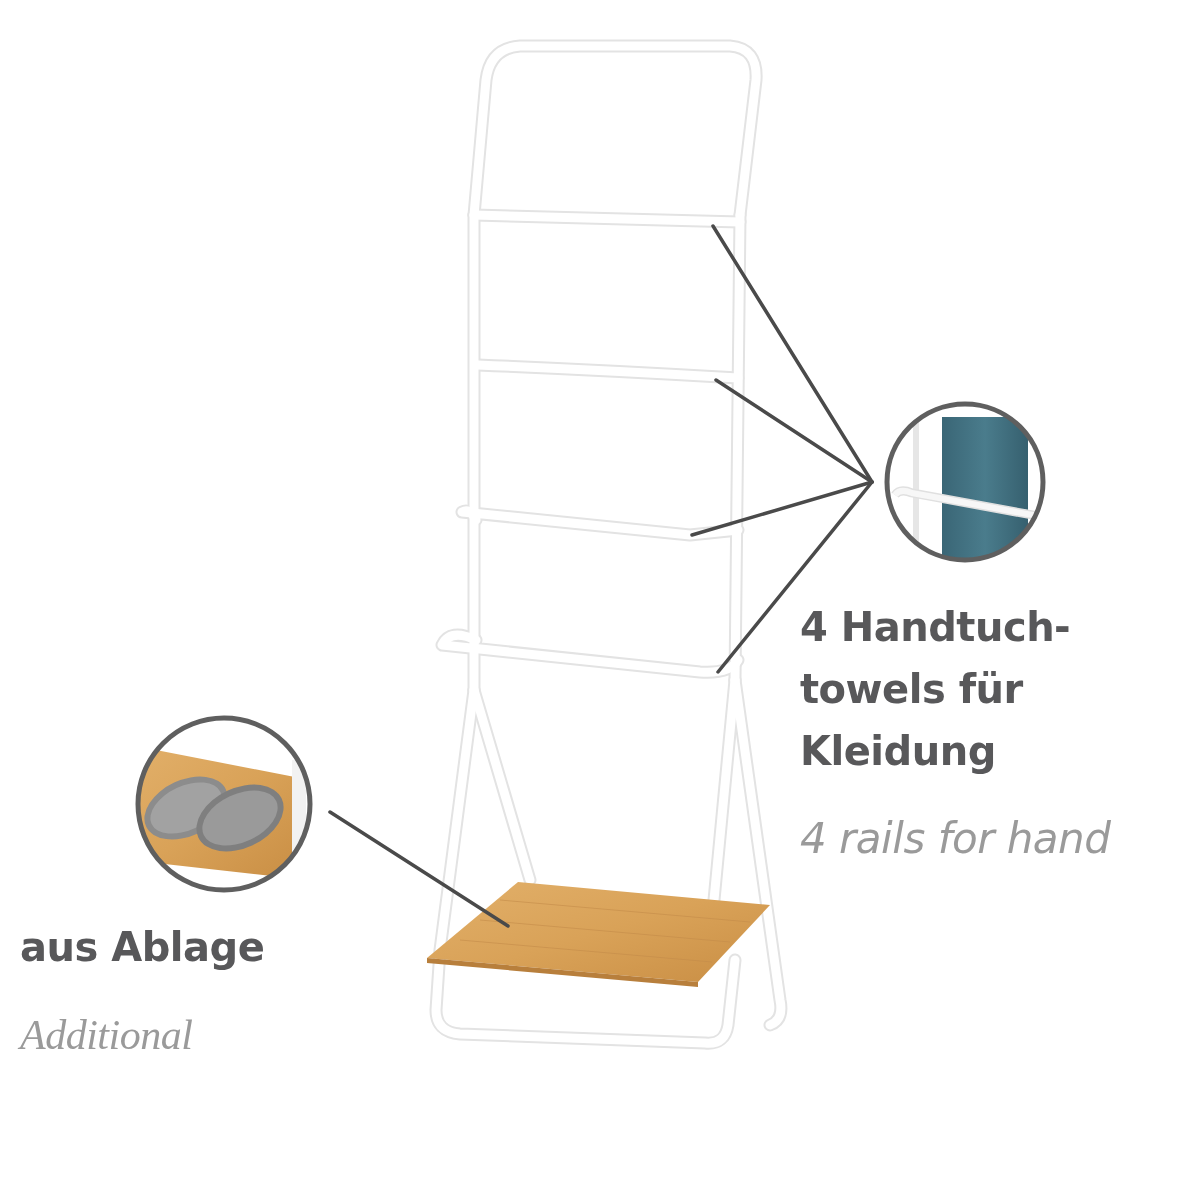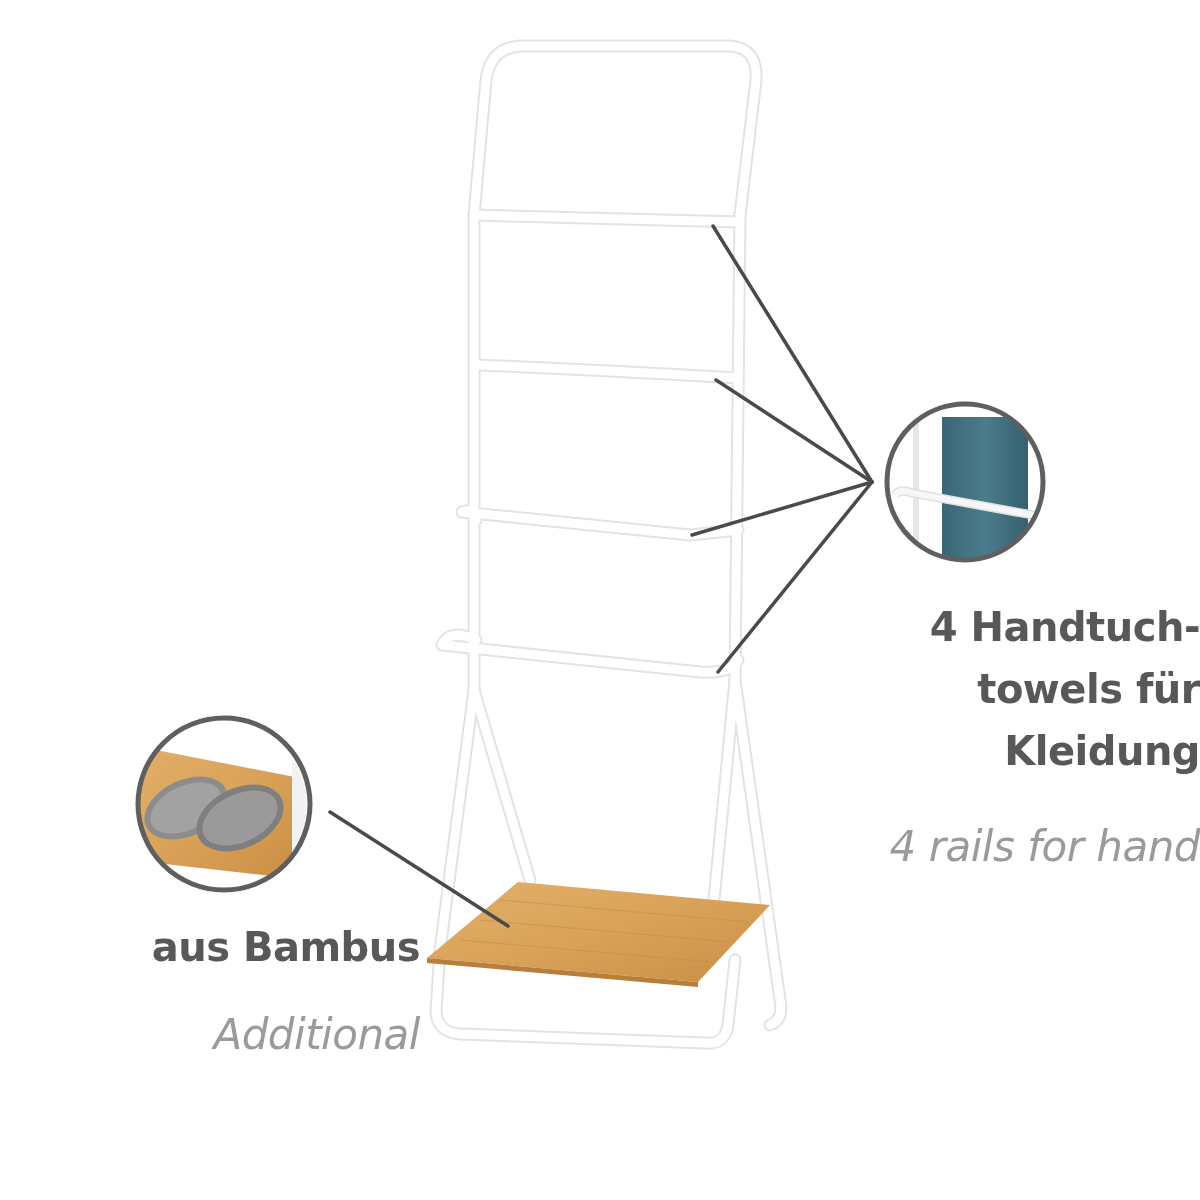--- a/index.html
+++ b/index.html
@@ -1,25 +1,25 @@
 <!DOCTYPE html>
 <html><head>
 <meta charset="utf-8">
 <style>
   html, body { margin: 0; padding: 0; background: #ffffff; }
   body { width: 1200px; height: 1200px; position: relative; overflow: hidden; font-family: "DejaVu Sans", sans-serif; }
   .stage { position: absolute; left: 0; top: 0; width: 1200px; height: 1200px; }
   .stage svg { position: absolute; left: 0; top: 0; }
-  .caption { position: absolute; text-align: right; }
+  .caption { position: absolute; text-align: left; }
   .de { color: #58585a; font-weight: bold; font-size: 40px; line-height: 62px; letter-spacing: -0.5px; font-family: "DejaVu Sans", sans-serif; }
   .en { color: #9a9a9a; font-style: italic; font-size: 42px; line-height: 62px; letter-spacing: -0.5px; font-family: "DejaVu Sans", sans-serif; }
   .cap-right { left: 800px; top: 596px; width: 400px; }
-  .cap-right .en { margin-top: 34px; }
+  .cap-right .en { margin-top: 26px; }
   .cap-left { left: 20px; top: 916px; width: 400px; }
-  .cap-left .en { margin-top: 26px; }
+  .cap-left .en { margin-top: 26px; font-family: Liberation Serif, serif; }
   .line { display: block; white-space: nowrap; }
 </style>
 </head>
 <body>
 
 <div class="stage">
   <svg width="1200" height="1200" viewBox="0 0 1200 1200">
     <defs>
       <linearGradient id="bamboo" x1="0" y1="0" x2="1" y2="1">
         <stop offset="0" stop-color="#e2b06a"></stop>
@@ -122,19 +122,19 @@
       <span class="line">towels für</span>
       <span class="line">Kleidung</span>
     </div>
     <div class="en">
       <span class="line">4 rails for hand</span>
     </div>
   </div>
 
   <div class="caption cap-left">
     <div class="de">
-      <span class="line">aus Bambus</span>
+      <span class="line">aus Ablage</span>
     </div>
     <div class="en">
       <span class="line">Additional</span>
     </div>
   </div>
 </div>
 
 </body></html>

